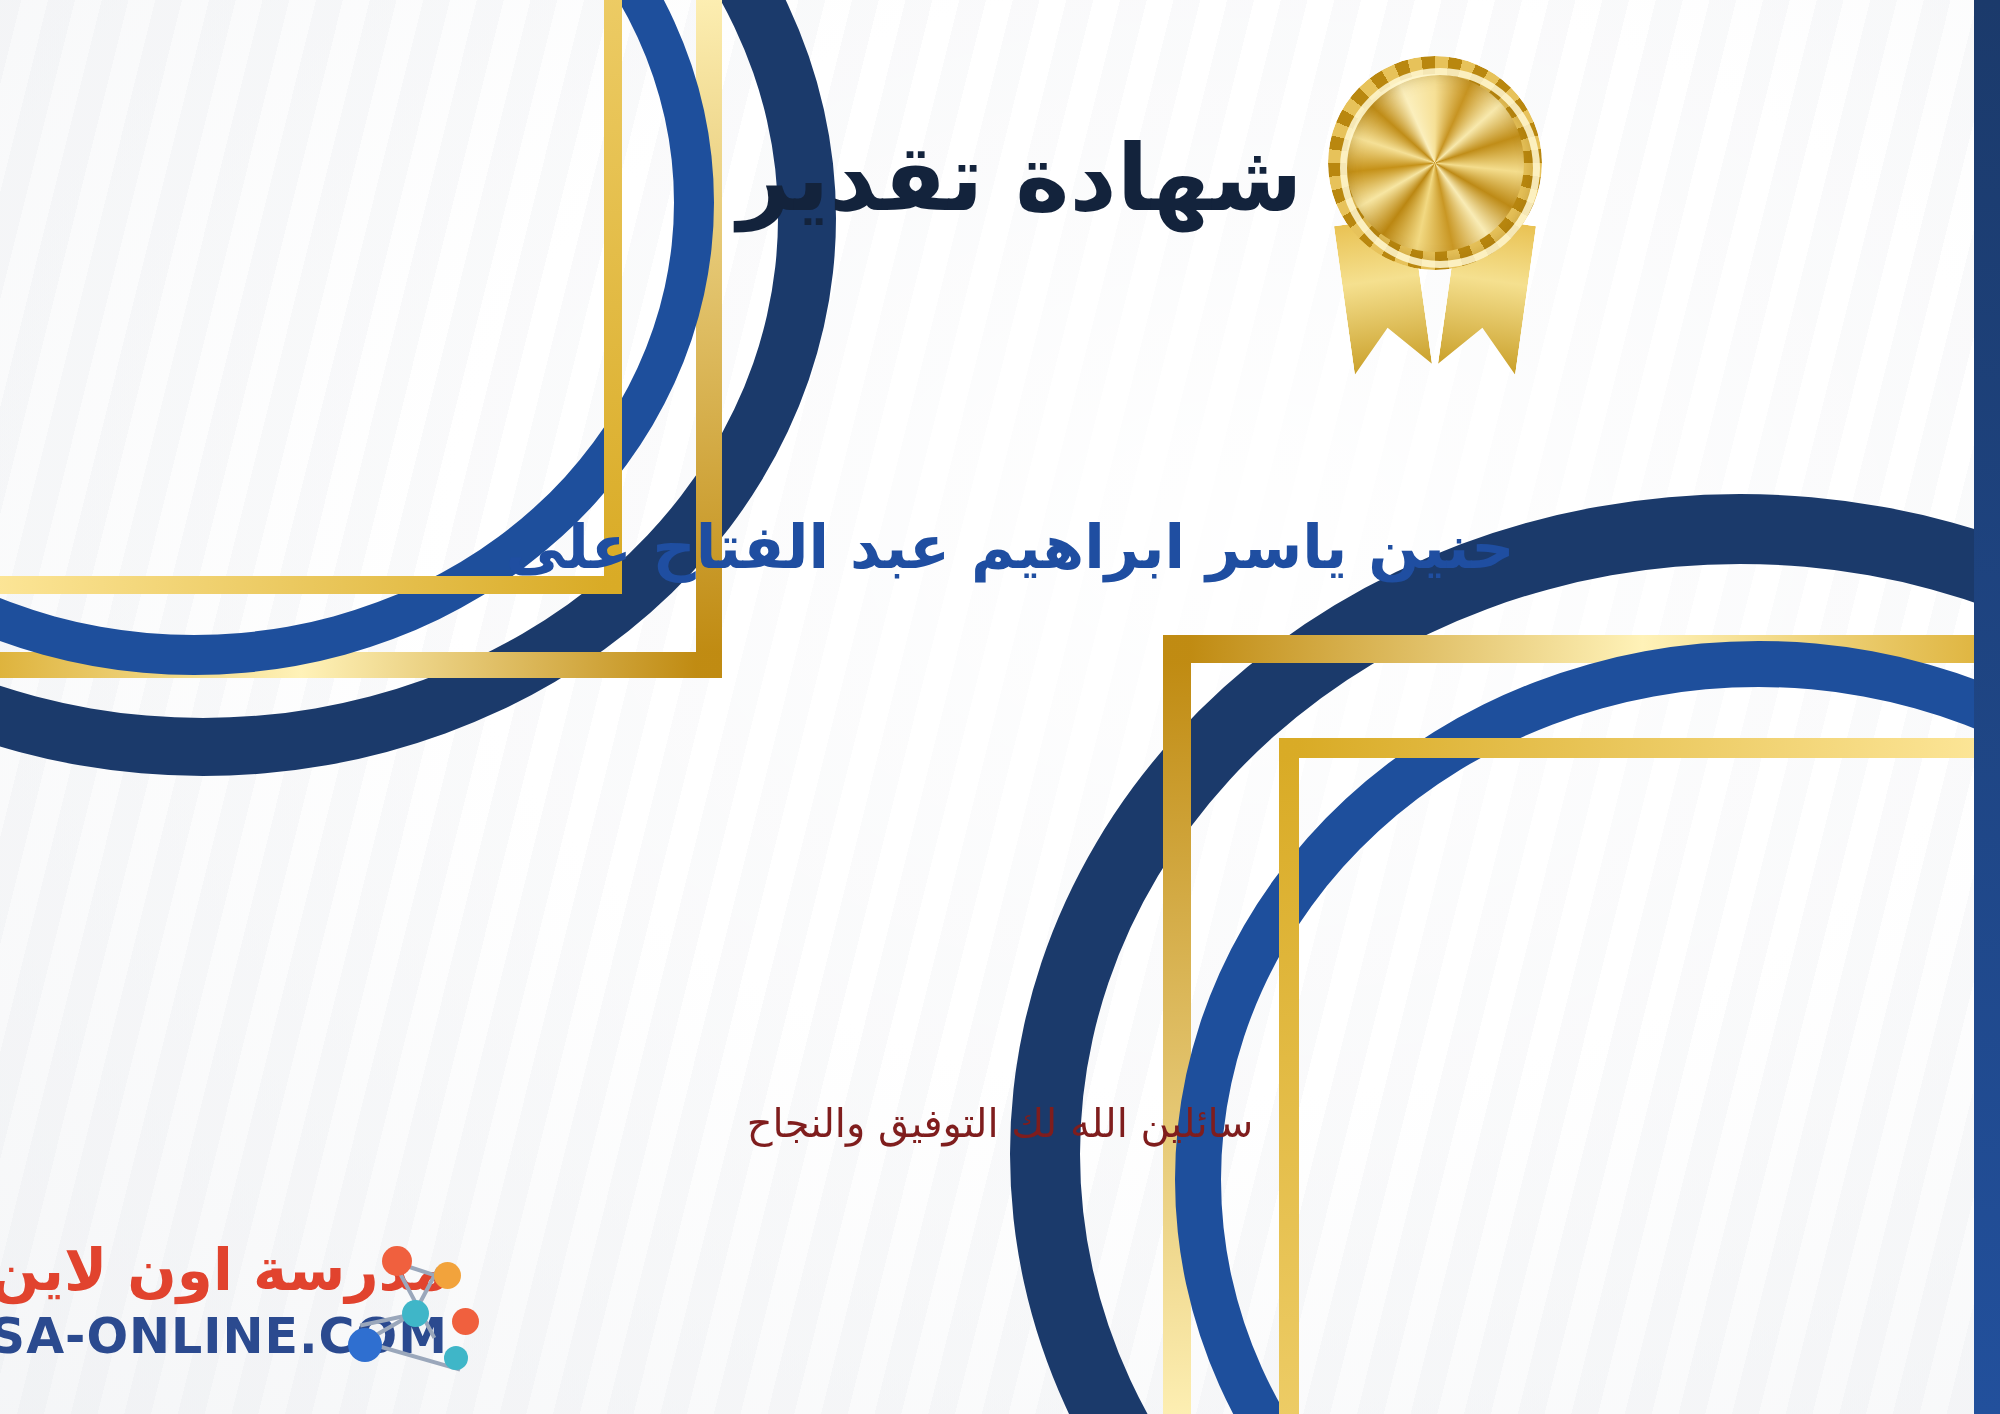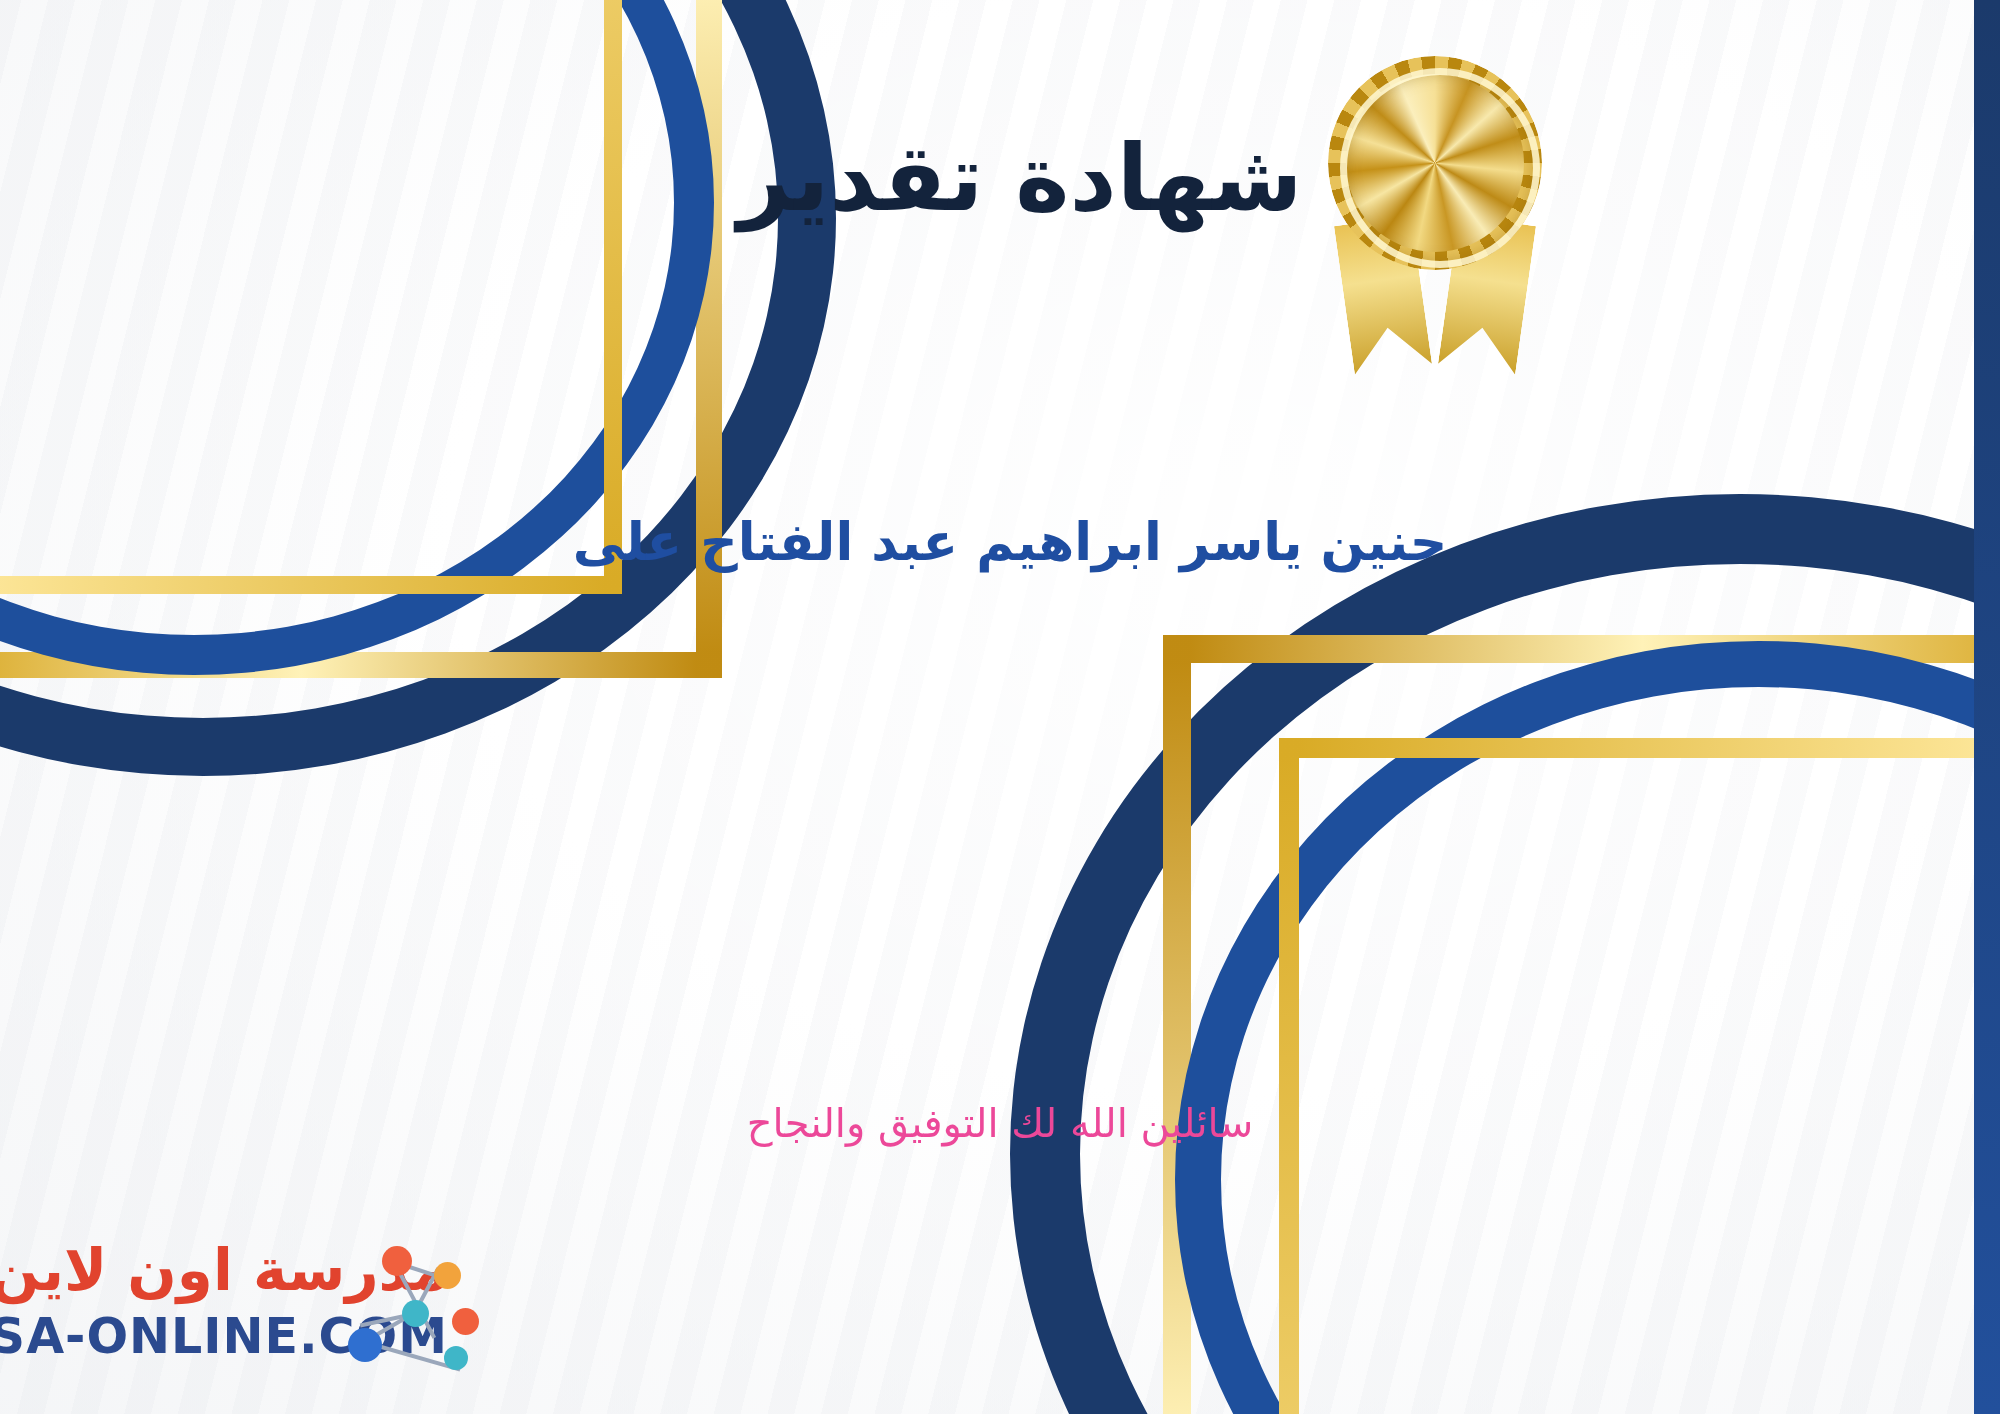--- a/index.html
+++ b/index.html
@@ -211,21 +211,21 @@
     letter-spacing: 0;
     line-height: 1.1;
   }
 
   .student-name {
     position: absolute;
     top: 510px;
     right: 230px;
     width: 1520px;
     text-align: center;
-    font-size: 52px;
+    font-size: 60px;
     font-weight: 700;
     color: #1f4ea1;
     line-height: 1.25;
   }
 
   .body-text {
     position: absolute;
     top: 720px;
     right: 150px;
     width: 1700px;
@@ -243,21 +243,21 @@
     display: inline-block;
     direction: ltr;
   }
   .wish {
     position: absolute;
     top: 1100px;
     right: 150px;
     width: 1700px;
     text-align: center;
     font-size: 40px;
-    color: #ec4899;
+    color: #7f1d1d;
   }
 
   
   .logo {
     position: absolute;
     left: 38px;
     bottom: 28px;
     width: 560px;
     height: 150px;
     z-index: 7;

